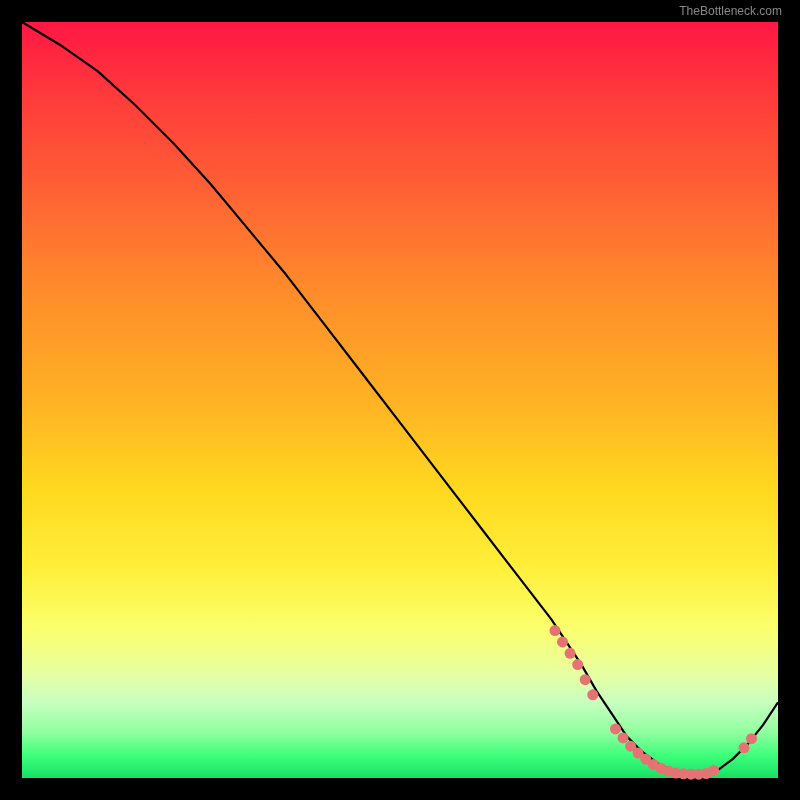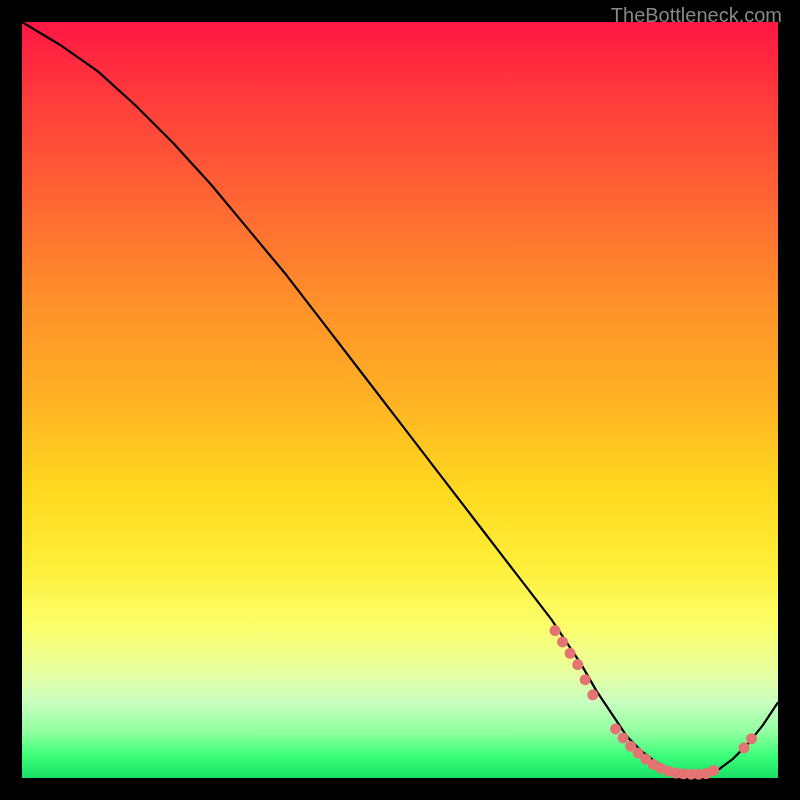--- a/index.html
+++ b/index.html
@@ -8,21 +8,21 @@
     height: 800px;
     background: #000;
     position: relative;
     font-family: Arial, sans-serif;
   }
   .watermark {
     position: absolute;
     top: 4px;
     right: 18px;
     color: #888;
-    font-size: 20px;
+    font-size: 12px;
     z-index: 10;
   }
   .plot-area {
     position: absolute;
     left: 22px;
     top: 22px;
     width: 756px;
     height: 756px;
     background: linear-gradient(to bottom,
       #ff1744 0%,

